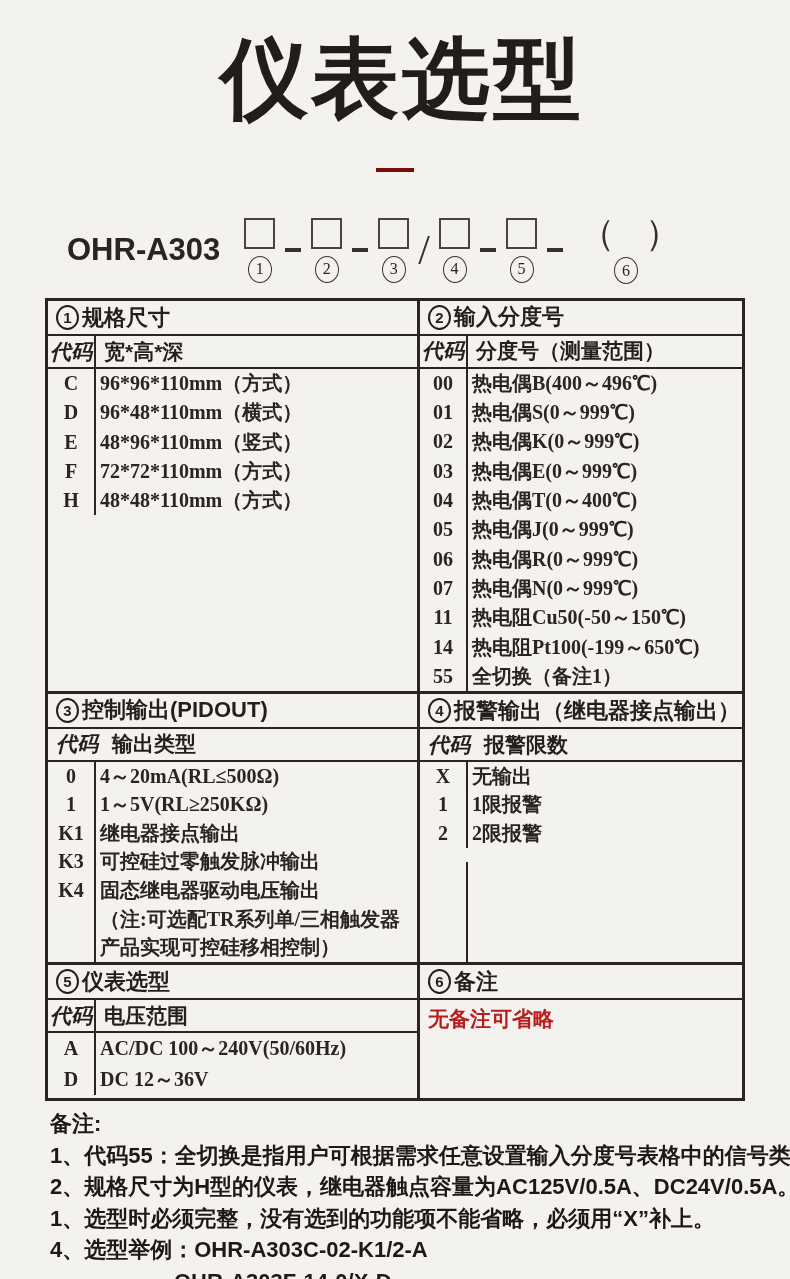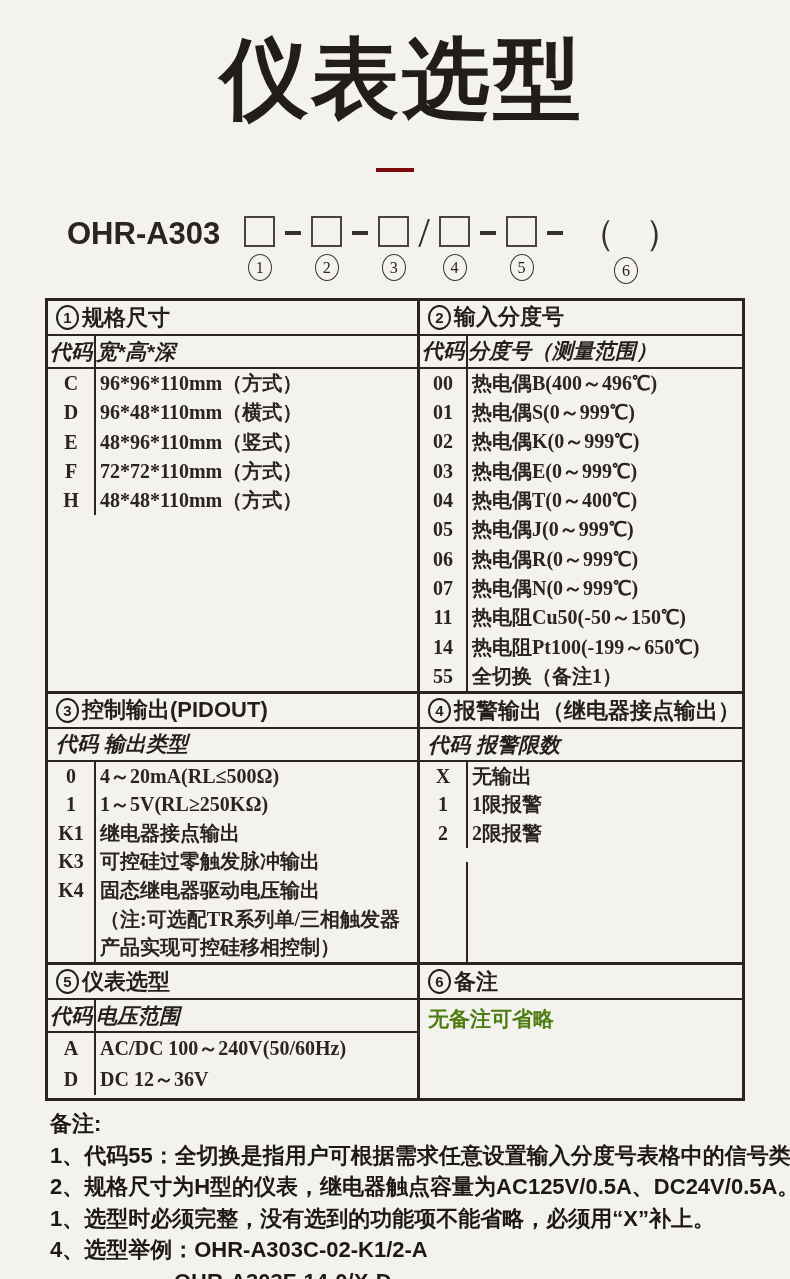--- a/index.html
+++ b/index.html
@@ -7,21 +7,21 @@
   body{font-family:"Liberation Sans",sans-serif;}
   .page{position:relative;width:790px;height:1279px;background:#f3f2ef;overflow:hidden;color:#2b2420;}
 
   
   .title{position:absolute;top:28px;left:7px;width:100%;text-align:center;
          font-size:88px;font-weight:bold;letter-spacing:3px;color:#211d1a;line-height:1.15;
          font-family:Liberation Sans, sans-serif;}
   .accent-dash{position:absolute;top:168px;left:376px;width:38px;height:4px;background:#7b0a0a;}
 
   
-  .model{position:absolute;top:216px;left:67px;display:flex;align-items:flex-start;}
+  .model{position:absolute;top:216px;left:67px;display:flex;align-items:center;}
   .prefix{font-size:31px;font-weight:bold;line-height:36px;margin-right:16px;letter-spacing:0px;color:#2a2522;}
   .slot{display:flex;flex-direction:column;align-items:center;margin:0 8px;}
   .box{width:31px;height:31px;border:2px solid #4a443e;background:transparent;}
   .sep{height:34px;display:flex;align-items:center;margin:0 2px;}
   .dash-bar{width:16px;height:4px;background:#35302b;}
   .sep.slash{font-size:42px;font-weight:400;line-height:30px;color:#35302b;font-family:"Liberation Serif",serif;margin:0 1px;}
   .circ{width:24px;height:27px;border:1.5px solid #3a342e;border-radius:50%;
         display:flex;align-items:center;justify-content:center;
         font-size:16px;font-family:"Liberation Serif",serif;margin-top:7px;color:#2b2420;}
   .parens{display:flex;align-items:center;height:34px;font-size:36px;font-weight:300;gap:30px;
@@ -37,31 +37,31 @@
   .secL{width:372px;border-right:3px solid #2b2420;}
   .secR{flex:1;}
   .sec-title{height:35px;border-bottom:2px solid #2b2420;display:flex;align-items:center;
              padding-left:8px;font-weight:bold;font-size:22px;white-space:nowrap;color:#241f1c;}
   .tbadge{width:23px;height:25px;border:2px solid #241f1c;border-radius:50%;flex:0 0 auto;
           display:flex;align-items:center;justify-content:center;font-size:15px;font-weight:bold;margin-right:3px;}
   .colhead{height:33px;border-bottom:2px solid #2b2420;display:flex;align-items:stretch;
            font-weight:bold;font-size:21px;white-space:nowrap;color:#241f1c;}
   .colhead .c{width:48px;display:flex;align-items:center;justify-content:center;border-right:2px solid #2b2420;font-style:italic;}
   .colhead.no-div .c{border-right:none;width:56px;justify-content:flex-start;padding-left:8px;}
-  .colhead .v{display:flex;align-items:center;font-style:italic;}
+  .colhead .v{display:flex;align-items:center;padding-left:8px;}
   .bodyrows{flex:1;display:flex;flex-direction:column;
             font-family:"Liberation Serif",serif;font-weight:bold;font-size:20px;color:#2b2420;}
   .row{display:flex;white-space:nowrap;}
   .b1 .row{height:29.3px;} .b2 .row{height:28.6px;} .b3 .row{height:31px;}
   .row .c{width:48px;border-right:2px solid #2b2420;display:flex;align-items:center;justify-content:center;flex:0 0 auto;}
   .row .v{flex:1;display:flex;align-items:center;padding-left:4px;min-width:0;}
   .fillrow{flex:1;display:flex;}
   .fillrow .c{width:48px;border-right:2px solid #2b2420;flex:0 0 auto;}
   .notebody{flex:1;padding:5px 0 0 8px;font-family:"Liberation Serif",serif;
-            font-weight:bold;font-size:21px;color:#4d7c0f;}
+            font-weight:bold;font-size:21px;color:#b91c1c;}
 
   
   .notes{position:absolute;top:1108px;left:50px;width:715px;font-weight:bold;font-size:22px;
          line-height:31.5px;color:#1d1916;white-space:nowrap;}
   .ex2{padding-left:124px;}
 </style>
 </head>
 <body>
 
 <div class="page">

